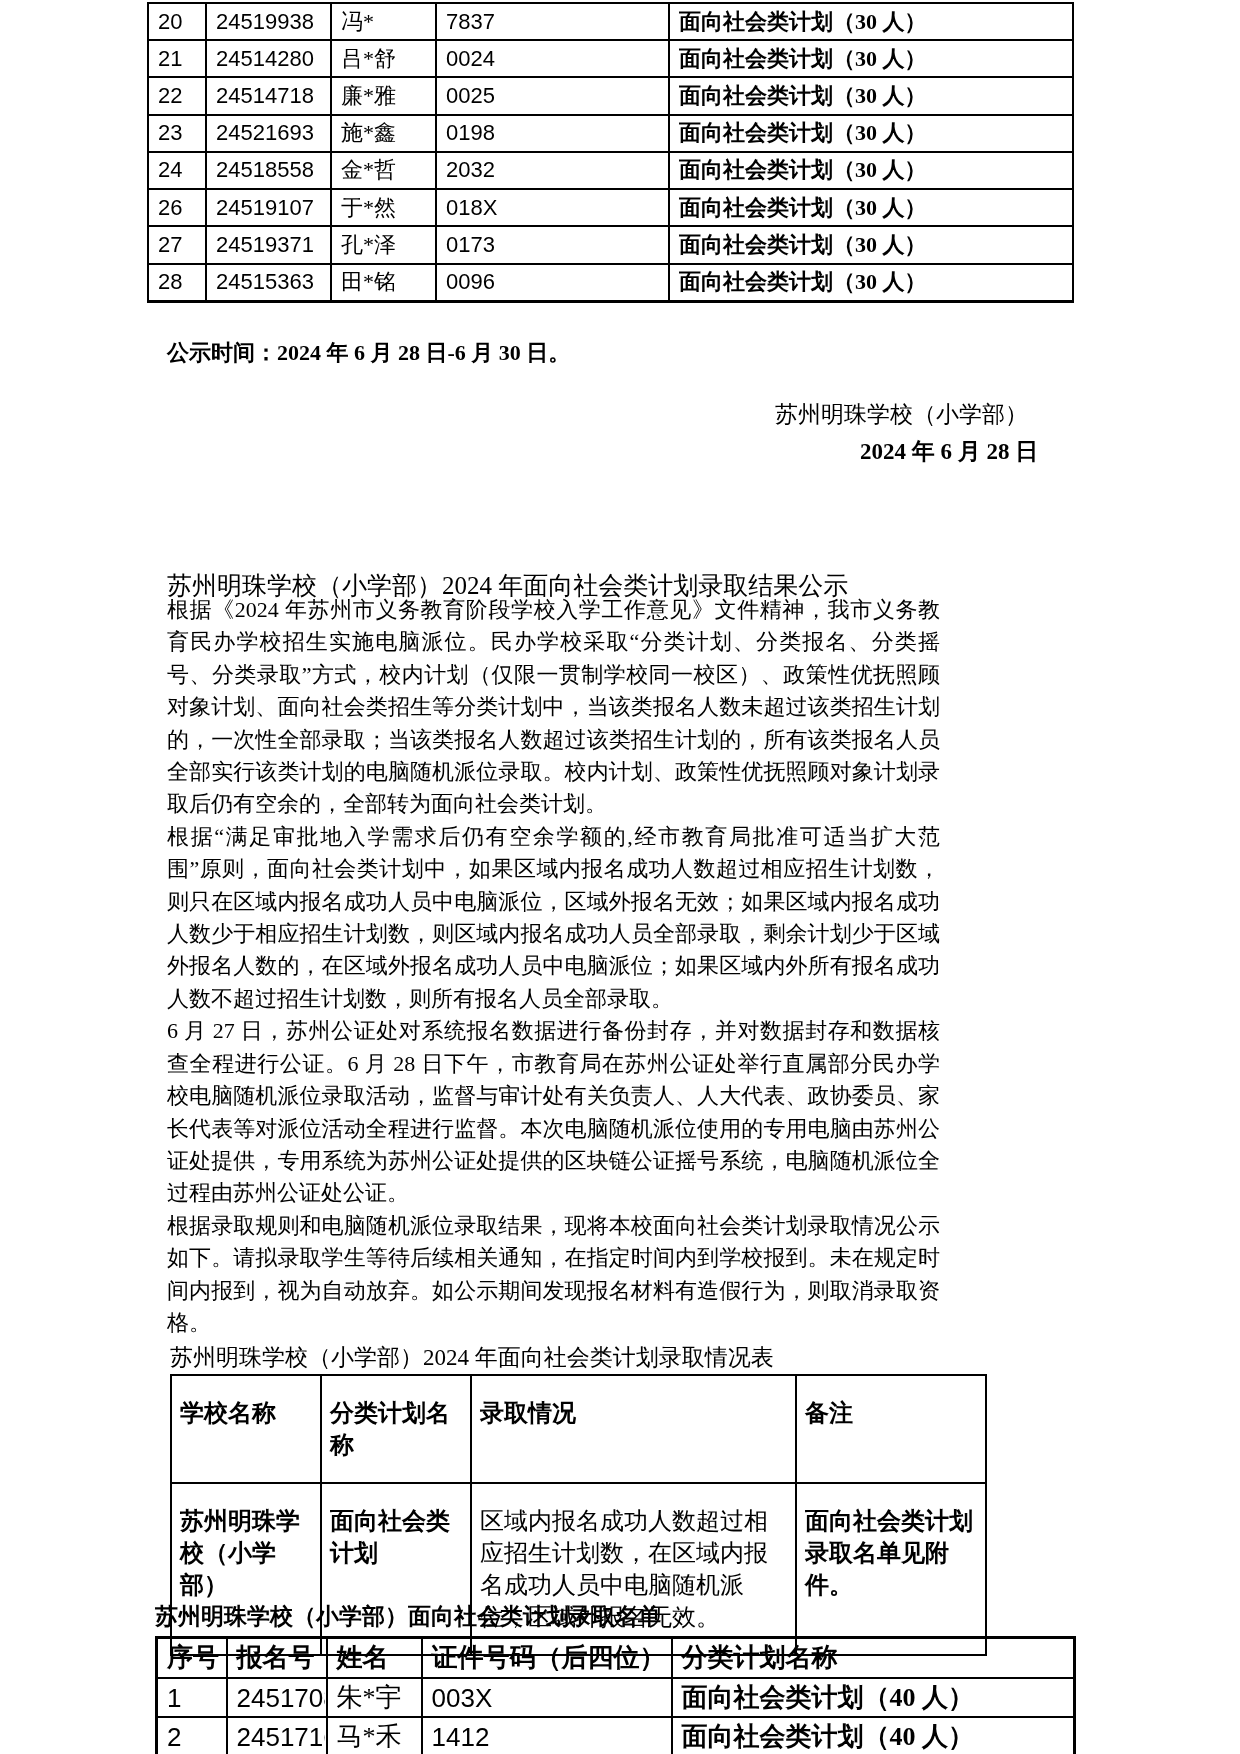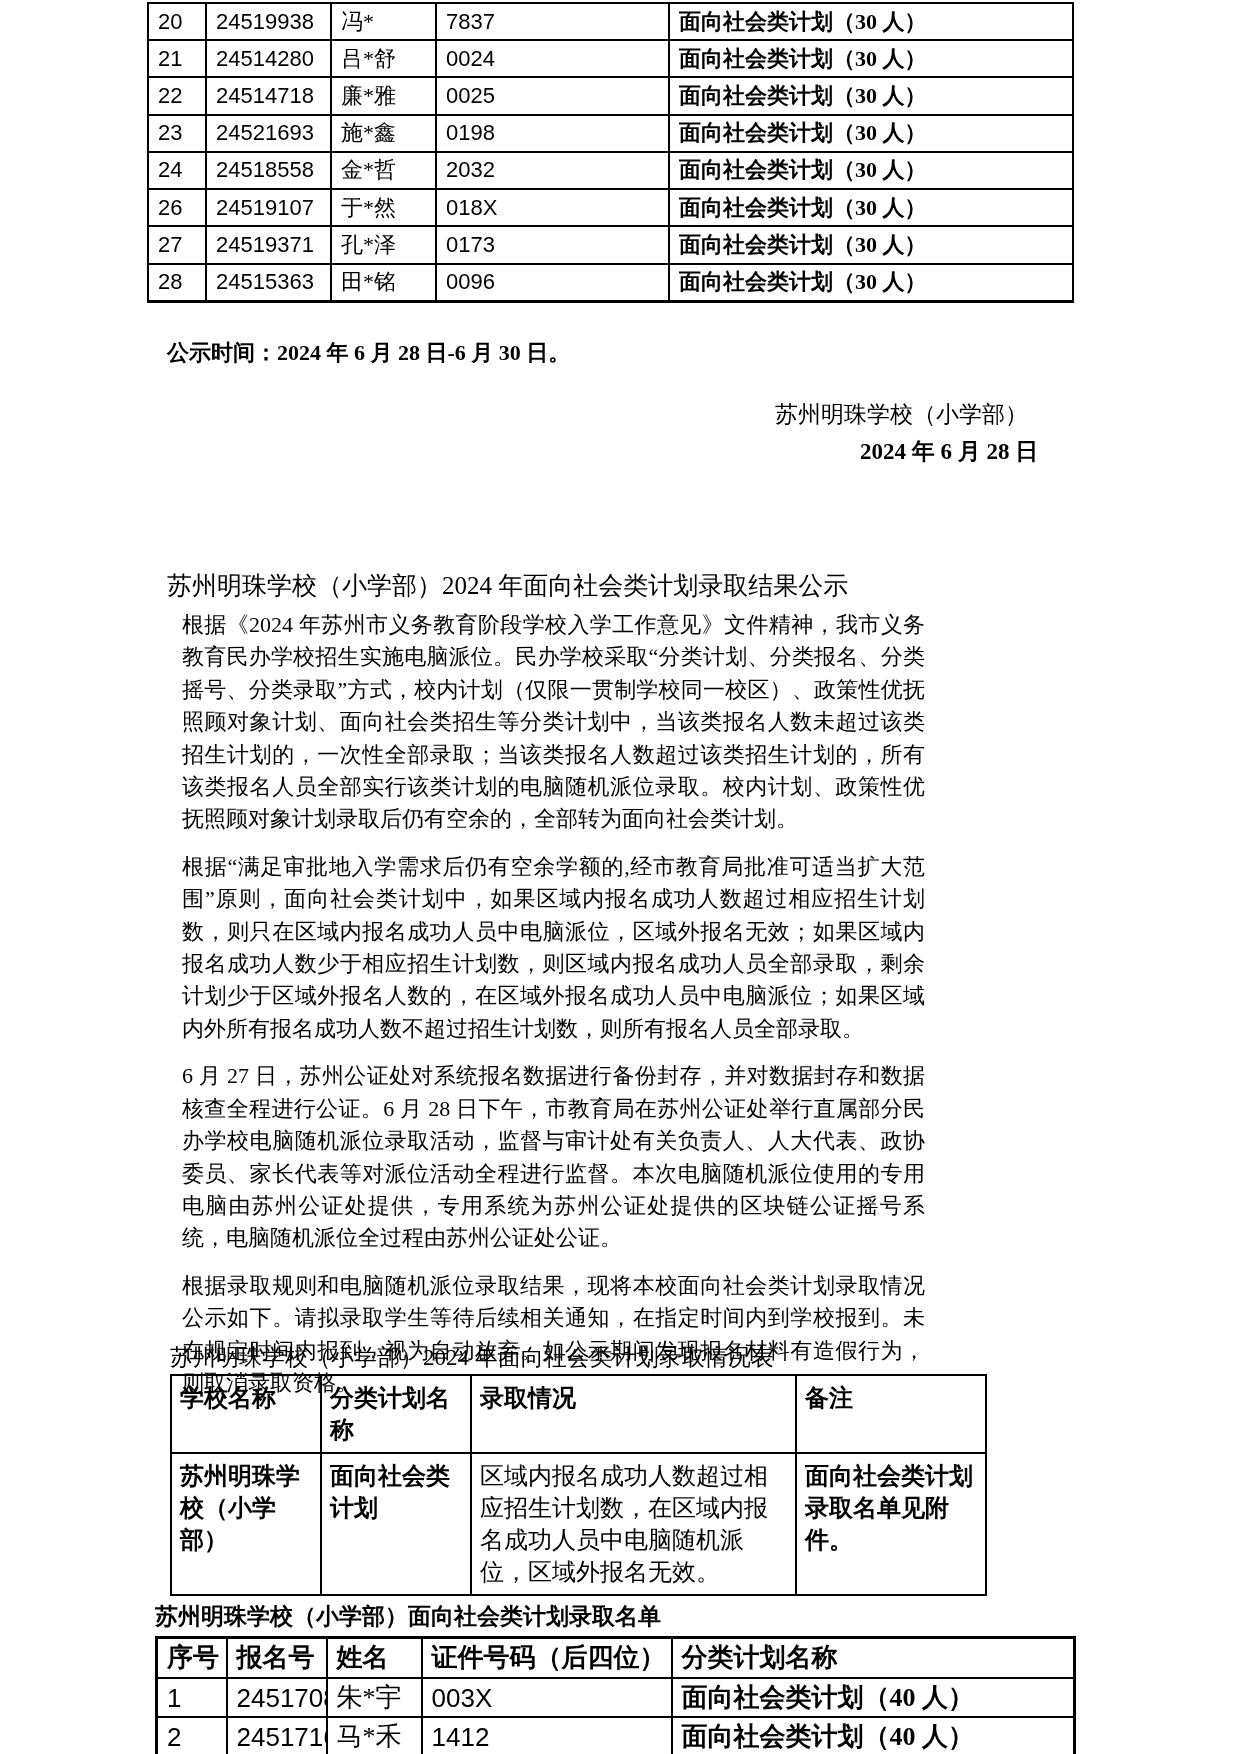--- a/index.html
+++ b/index.html
@@ -7,39 +7,39 @@
     position:relative;width:1240px;height:1754px;background:#ffffff;
     color:#000;font-family:"Liberation Serif","DejaVu Serif",serif;
     overflow:hidden;
   }
   table{border-collapse:collapse;table-layout:fixed;}
   td,th{border:2px solid #000;overflow:hidden;}
 
   
   .top-tbl{position:absolute;left:147px;top:2px;width:925px;height:301px;border-bottom:3px solid #000;}
   .top-tbl td{padding:0 9px;vertical-align:middle;font-size:22px;line-height:24px;white-space:nowrap;}
-  .num{font-family:"Liberation Sans",sans-serif;font-size:21px;}
+  .num{font-family:"Liberation Sans",sans-serif;font-size:21px;border-radius:7px;}
   .plan-cell{font-weight:bold;}
 
   
   .notice-line{position:absolute;left:167px;top:338px;font-size:22px;font-weight:bold;}
 
   
   .sig-school{position:absolute;left:775px;top:399px;font-size:23px;}
   .sig-date{position:absolute;left:860px;top:436px;font-size:23px;font-weight:bold;}
 
   
   .ann-title{position:absolute;left:167px;top:569px;font-size:25px;font-weight:normal;}
   .ann-body{position:absolute;left:167px;top:594px;width:773px;}
-  .ann-body p{margin:15px;font-size:22px;line-height:32.4px;text-align:justify;text-align-last:left;}
+  .ann-body p{margin:0;font-size:22px;line-height:32.4px;text-align:justify;text-align-last:left;}
 
   
   .t1-title{position:absolute;left:170px;top:1342px;width:815px;text-align:left;font-size:23px;font-weight:normal;}
   .sum-tbl{position:absolute;left:170px;top:1374px;width:815px;}
-  .sum-tbl td{padding:6px 8px;vertical-align:top;font-size:24px;line-height:32px;text-align:left;}
+  .sum-tbl td{padding:21px 8px;vertical-align:top;font-size:24px;line-height:32px;text-align:left;}
   .sum-tbl .hdr td{font-weight:bold;height:60px;}
   .sum-tbl .body-row td{height:126px;}
   .sum-tbl .b{font-weight:bold;}
 
   
   .t2-title{position:absolute;left:155px;top:1601px;width:880px;font-size:23px;font-weight:bold;}
   .ros-tbl{position:absolute;left:155px;top:1636px;width:918px;border:3px solid #000;}
   .ros-tbl td{padding:0 9px;vertical-align:middle;font-size:26px;line-height:24px;white-space:nowrap;}
   .ros-tbl .hdr td{font-weight:bold;height:38px;}
   .ros-tbl .row td{height:37px;}

